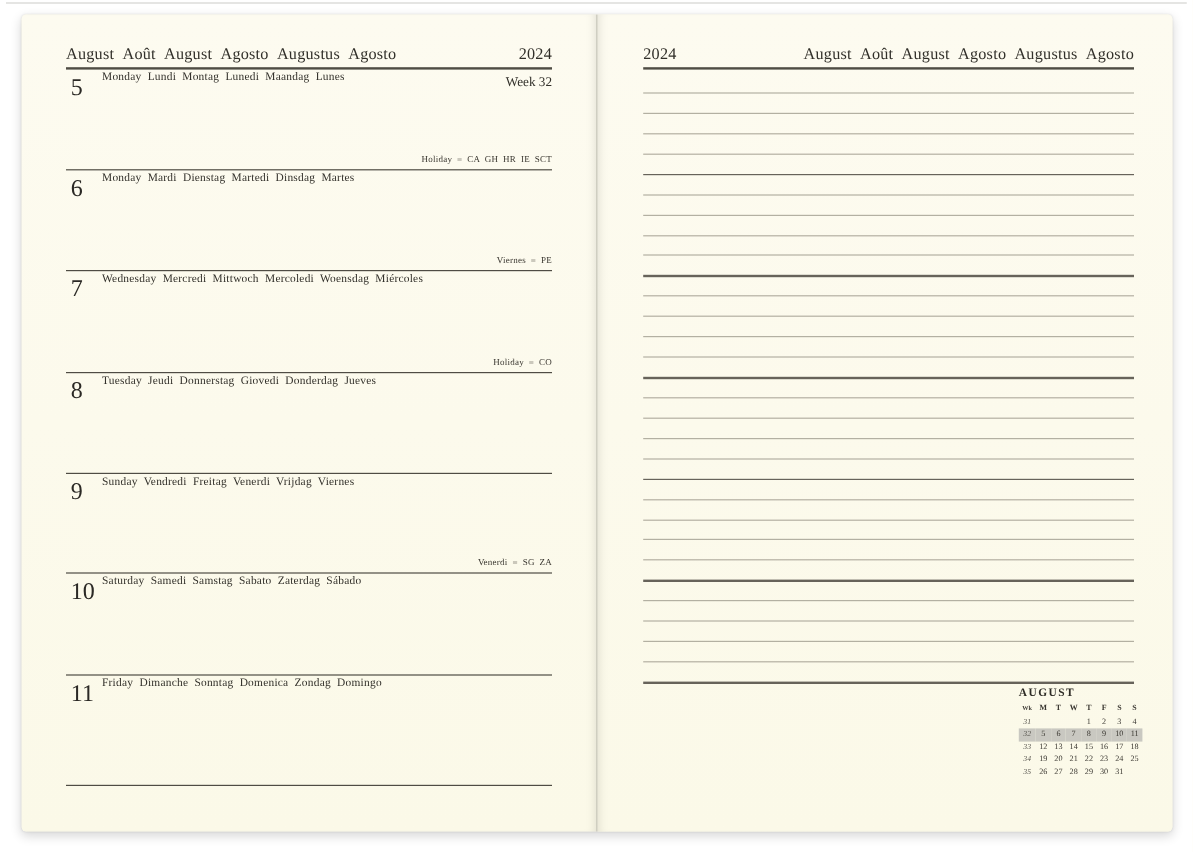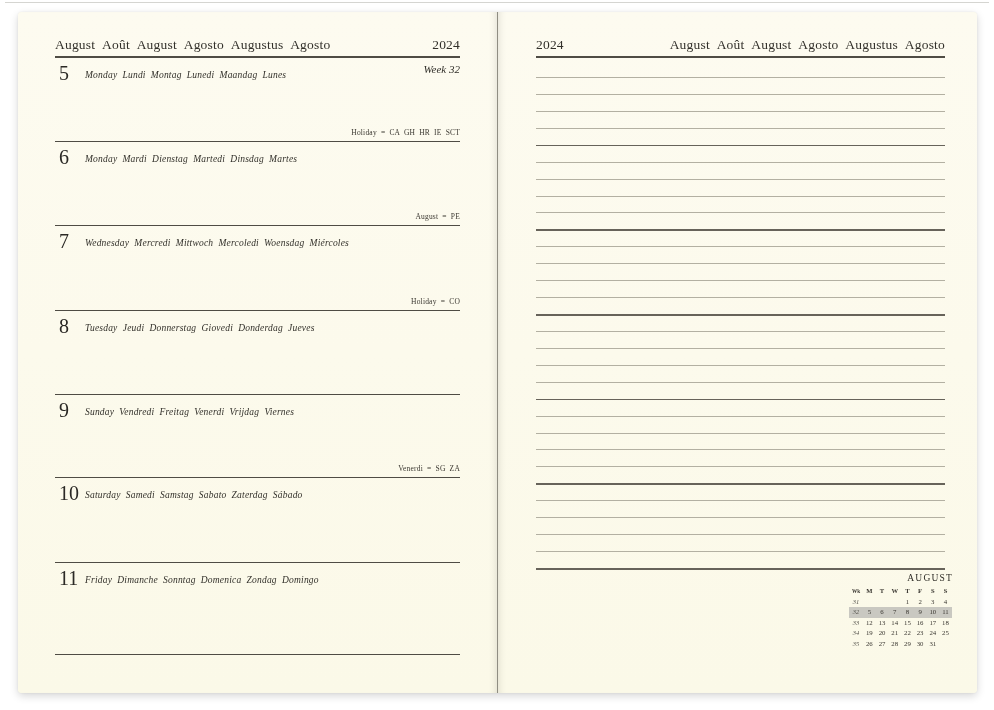--- a/index.html
+++ b/index.html
@@ -30,32 +30,32 @@
   .month-title{word-spacing:4px;}
   .year-label{font-size:13.5px;}
   .header-rule{position:absolute;top:44px;height:1.8px;background:var(--rule-dark,#4f4c44);}
   .lp-rule{left:37px;right:37px;}
   .rp-rule{left:38px;right:32px;}
 
   
   .lp-days{position:absolute;left:37px;right:37px;top:45.5px;}
   .day-block{position:relative;box-sizing:border-box;border-bottom:1.7px solid var(--rule-dark,#4f4c44);}
   .day-num{position:absolute;left:4px;top:5px;font-size:20px;line-height:20px;color:#2b2925;}
-  .day-names{position:absolute;left:30px;top:12px;font-size:9.5px;line-height:10px;word-spacing:2.6px;letter-spacing:0.2px;font-style:italic;}
-  .week-label{position:absolute;right:0;top:5px;font-style:italic;font-size:11px;line-height:12px;}
+  .day-names{position:absolute;left:30px;top:2px;font-size:9.5px;line-height:10px;word-spacing:2.6px;letter-spacing:0.2px;}
+  .week-label{position:absolute;right:0;top:5px;font-size:11px;line-height:12px;}
   .holiday{position:absolute;right:0;bottom:4px;font-size:7.5px;line-height:8px;word-spacing:2px;letter-spacing:0.2px;color:#3b3831;}
 
   
   .rp-lines{position:absolute;left:38px;right:32px;top:0;bottom:0;}
   .rline{position:absolute;left:0;right:0;height:1px;background:var(--line-light,#b3b0a2);}
   .rline.dark{height:1.6px;background:var(--line-dark,#67635a);}
 
   
   .mini-cal{position:absolute;top:561px;right:24px;width:104px;}
-  .mc-title{text-align:right;font-weight:normal;font-size:9.5px;letter-spacing:1.2px;line-height:11px;color:#2e2c26;}
+  .mc-title{text-align:left;font-weight:bold;font-size:9.5px;letter-spacing:1.2px;line-height:11px;color:#2e2c26;}
   .mc-grid{display:grid;grid-template-columns:14px repeat(7,12.7px);margin-top:2px;}
   .mc-cell{font-size:6.8px;line-height:10.6px;text-align:center;color:#3a3731;white-space:nowrap;}
   .mc-head{font-weight:bold;font-size:6.6px;}
   .mc-wk{font-size:5.2px;}
   .mc-week{font-style:italic;font-size:6.4px;color:#55534c;}
   .hl{background:var(--highlight,#c9c8c1);}
 </style>
 </head>
 <body>
 
@@ -72,21 +72,21 @@
     <div class="lp-days">
         <div class="day-block" style="height: 84px;">
           <span class="day-num">5</span>
           <span class="day-names">Monday Lundi Montag Lunedi Maandag Lunes</span>
           <span class="week-label">Week 32</span>
           <span class="holiday">Holiday = CA GH HR IE SCT</span>
         </div>
         <div class="day-block" style="height: 84px;">
           <span class="day-num">6</span>
           <span class="day-names">Monday Mardi Dienstag Martedi Dinsdag Martes</span>
-          <span class="holiday">August = PE</span>
+          <span class="holiday">Viernes = PE</span>
         </div>
         <div class="day-block" style="height: 85px;">
           <span class="day-num">7</span>
           <span class="day-names">Wednesday Mercredi Mittwoch Mercoledi Woensdag Miércoles</span>
           <span class="holiday">Holiday = CO</span>
         </div>
         <div class="day-block" style="height: 84px;">
           <span class="day-num">8</span>
           <span class="day-names">Tuesday Jeudi Donnerstag Giovedi Donderdag Jueves</span>
         </div>

